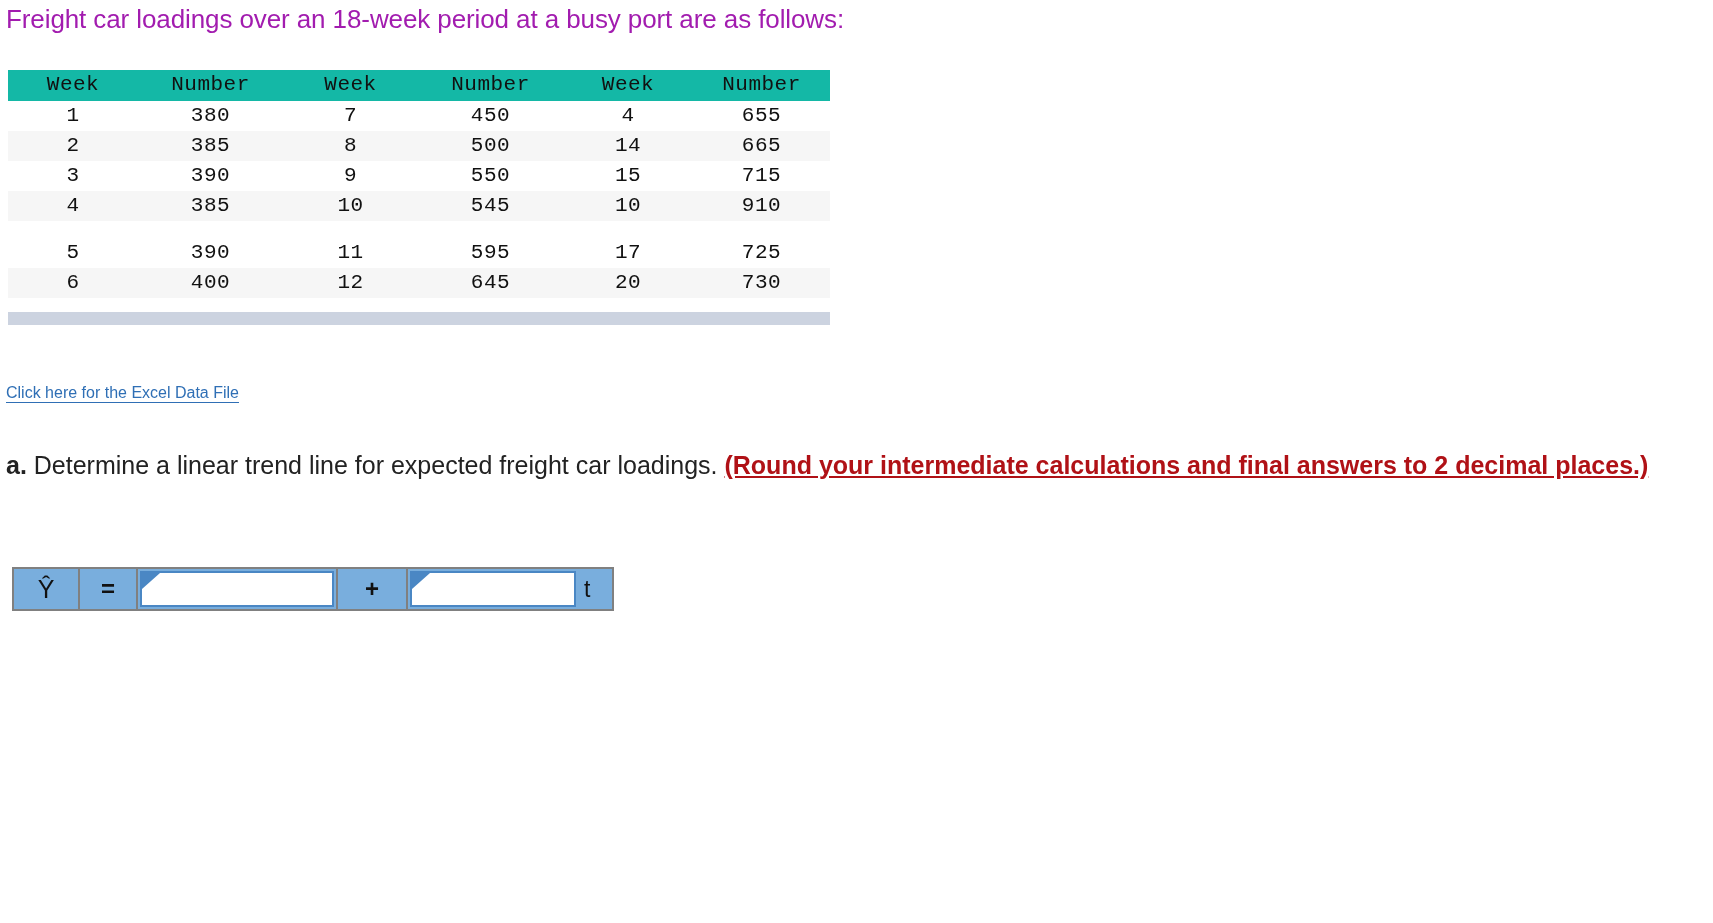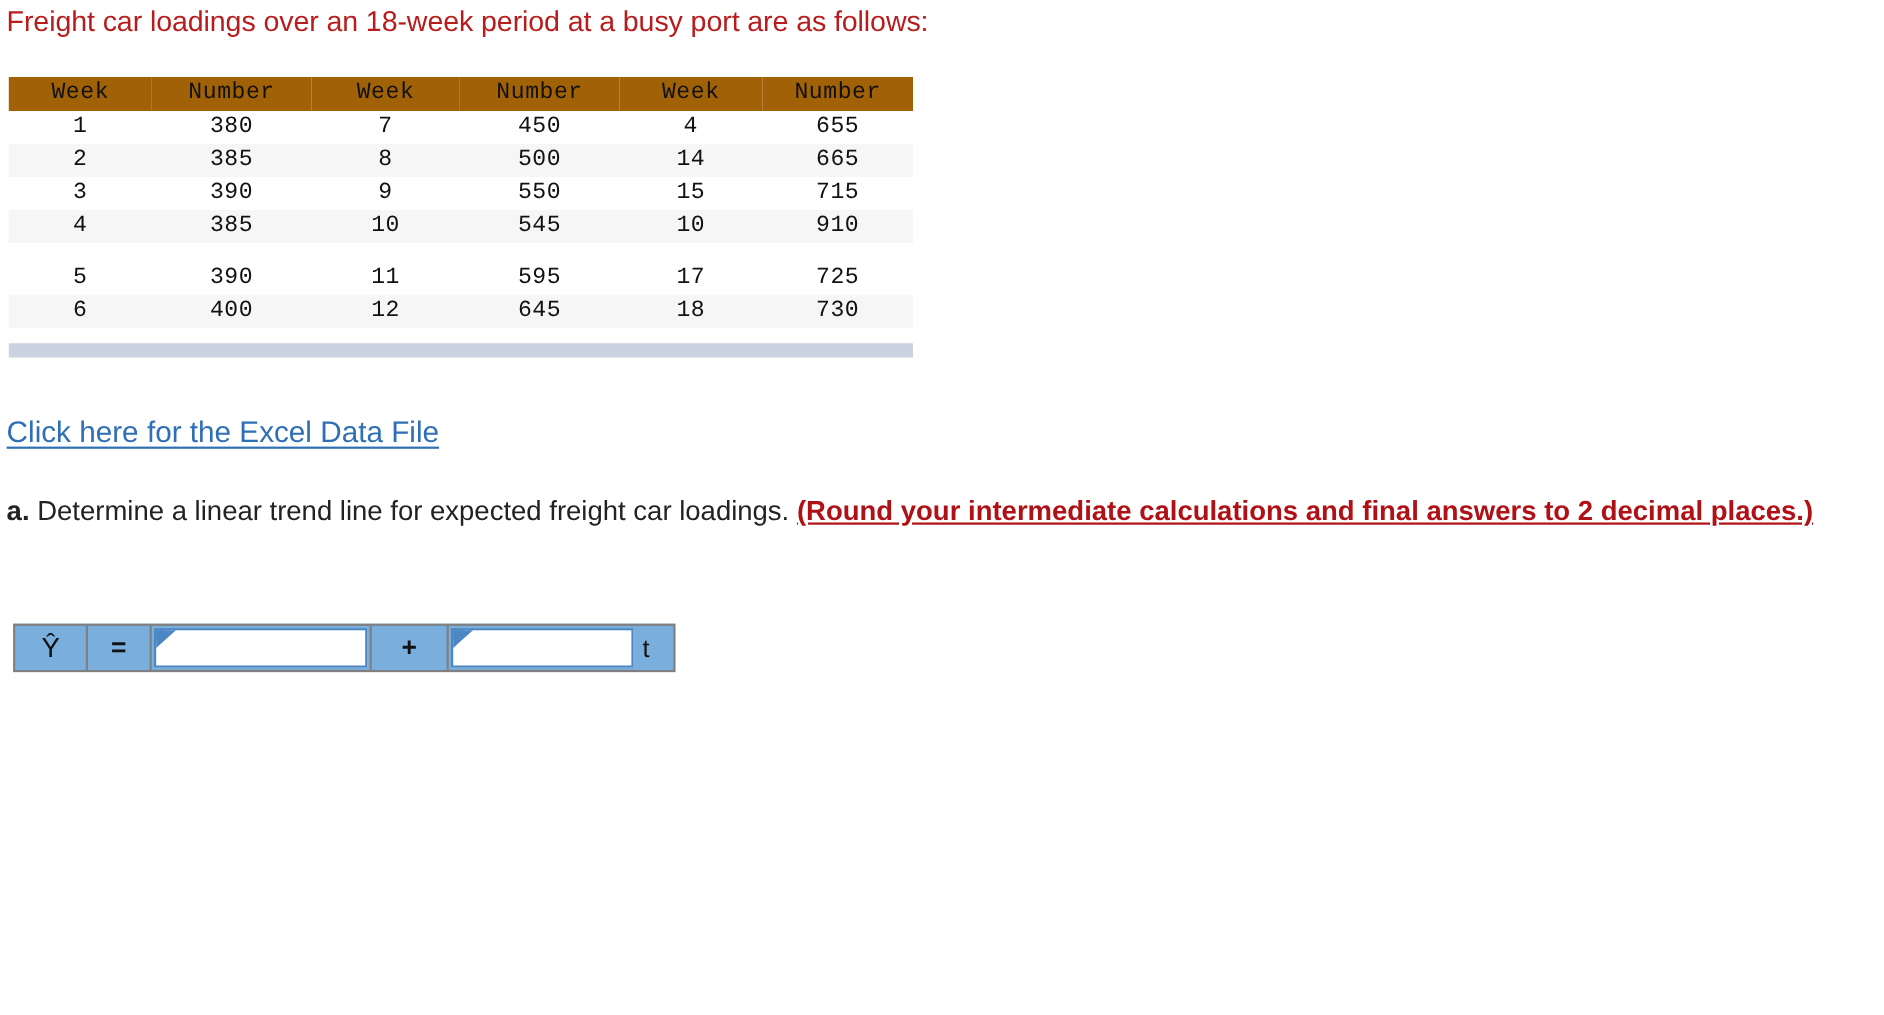--- a/index.html
+++ b/index.html
@@ -23,41 +23,41 @@
     padding: 0;
   }
 
   
   .intro {
     position: absolute;
     left: 6px;
     top: 2px;
     font-size: 26px;
     line-height: 34px;
-    color: #b91c1c;
+    color: #a21caf;
     white-space: nowrap;
     letter-spacing: -0.1px;
   }
 
   
   .table-wrap {
     position: absolute;
     left: 8px;
     top: 70px;
     width: 822px;
   }
   table.data {
     border-collapse: collapse;
     width: 822px;
     font-family: "Liberation Mono", "DejaVu Sans Mono", monospace;
     font-size: 21px;
     color: #111111;
   }
   table.data thead th {
-    background: #a16207;
+    background: #14b8a6;
     font-weight: normal;
     text-align: center;
     padding: 3px 0 5px 0;
     font-size: 21px;
     letter-spacing: 0.5px;
   }
   table.data tbody td {
     text-align: center;
     padding: 3px 0 4px 0;
     font-size: 21px;
@@ -81,21 +81,21 @@
   col.c3 { width: 135px; }
   col.c4 { width: 145px; }
   col.c5 { width: 130px; }
   col.c6 { width: 137px; }
 
   
   .excel-link {
     position: absolute;
     left: 6px;
     top: 378px;
-    font-size: 27px;
+    font-size: 16px;
     line-height: 30px;
     color: #2f6fb5;
     text-decoration: underline;
     text-underline-offset: 4px;
     cursor: pointer;
     white-space: nowrap;
   }
 
   
   .q {
@@ -239,21 +239,21 @@
           <td>11</td>
           <td>595</td>
           <td>17</td>
           <td>725</td>
         </tr>
         <tr class="even">
           <td>6</td>
           <td>400</td>
           <td>12</td>
           <td>645</td>
-          <td>18</td>
+          <td>20</td>
           <td>730</td>
         </tr>
       </tbody>
     </table>
     <div class="table-footer"></div>
   </div>
 
   <a class="excel-link" href="#">Click here for the Excel Data File</a>
 
   <div class="q" id="q-a">

